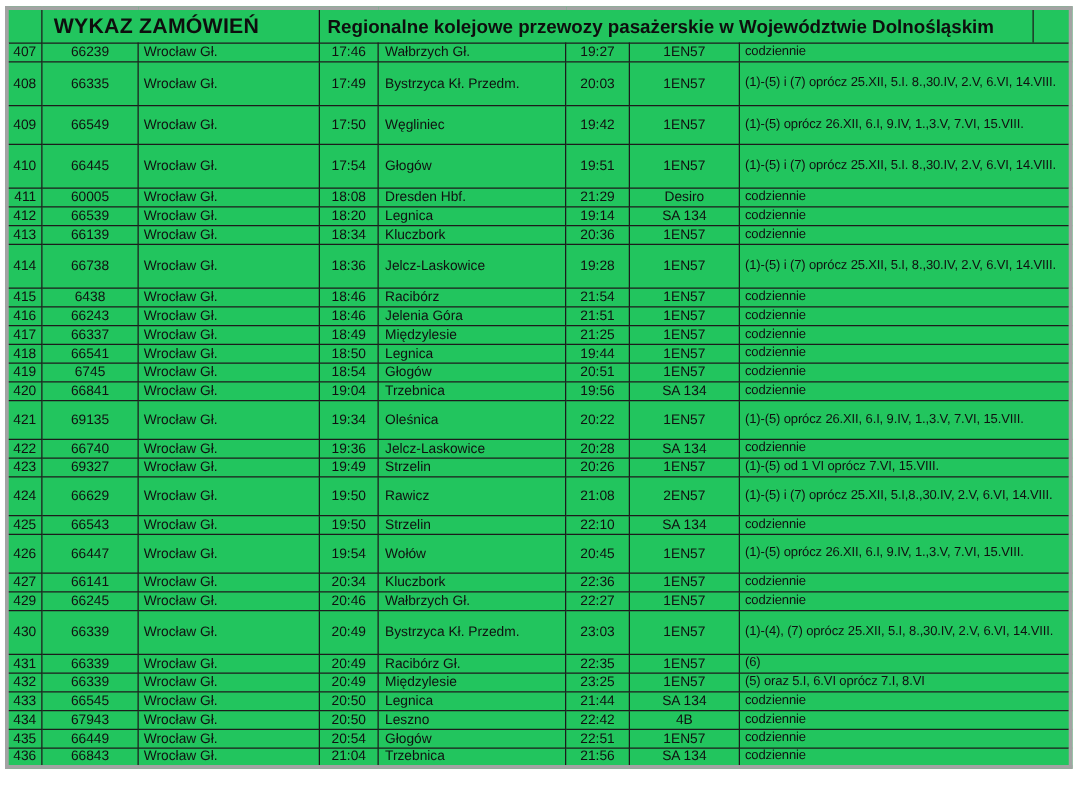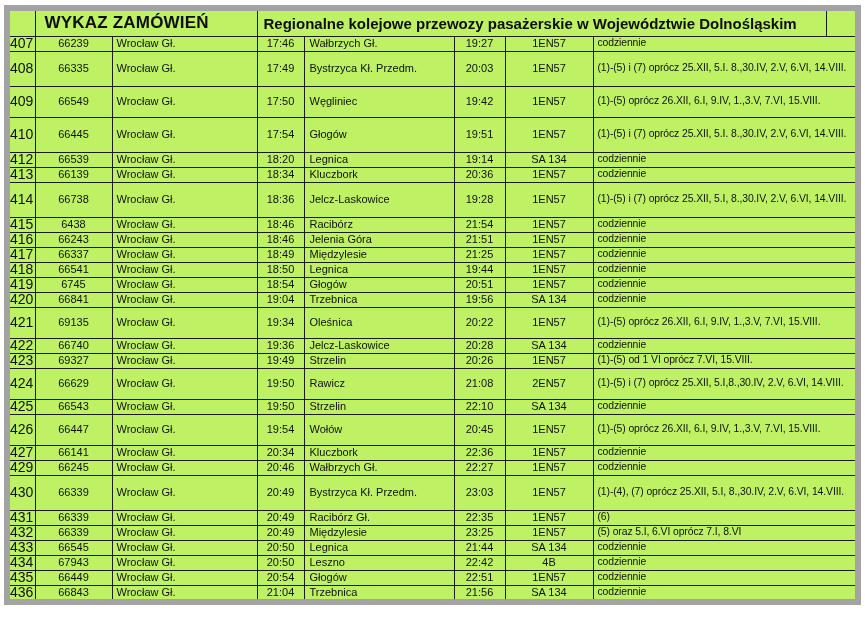--- a/index.html
+++ b/index.html
@@ -8,22 +8,22 @@
     background: #ffffff;
     font-family: "Liberation Sans", sans-serif;
     color: #111111;
   }
   .page { padding: 5px 0 0 4px; }
 
   table.tt {
     table-layout: fixed;
     border-collapse: collapse;
     width: 851px;
-    border: 6px solid #a3a3a3;
-    background: #bef264;
+    border: 3px solid #a3a3a3;
+    background: #22c55e;
   }
   col.c-no    { width: 28px; }
   col.c-train { width: 77px; }
   col.c-orig  { width: 145px; }
   col.c-dep   { width: 47px; }
   col.c-dest  { width: 150px; }
   col.c-arr   { width: 51px; }
   col.c-type  { width: 88px; }
   col.c-note  { width: 265px; }
 
@@ -49,21 +49,21 @@
   th.h-main::after {
     content: ""; position: absolute; right: 28px; top: -2px; bottom: -2px;
     border-right: 1.6px solid #1c1c1c;
   }
 
   tbody tr.r1 { height: 15px; }
   tbody tr.r2 { height: 31px; }
   tbody tr.r3 { height: 35px; }
 
   td { font-size: 11px; line-height: 13px; color: #101010; }
-  td:nth-child(1) { text-align: right;  padding-right: 4px; font-size: 14px; }
+  td:nth-child(1) { text-align: right;  padding-right: 4px; font-size: 11px; }
   td:nth-child(2) { text-align: center; }
   td:nth-child(3) { text-align: left;   padding-left: 4px; white-space: nowrap; }
   td:nth-child(4) { text-align: center; }
   td:nth-child(5) { text-align: left;   padding-left: 5px; white-space: nowrap; }
   td:nth-child(6) { text-align: center; }
   td:nth-child(7) { text-align: center; }
   td:nth-child(8) {
     text-align: left; padding-left: 4px; padding-right: 2px;
     font-size: 10.4px; line-height: 12.5px; letter-spacing: -0.1px;
   }
@@ -125,20 +125,30 @@
           <td>410</td>
           <td>66445</td>
           <td>Wrocław Gł.</td>
           <td>17:54</td>
           <td>Głogów</td>
           <td>19:51</td>
           <td>1EN57</td>
           <td>(1)-(5) i (7) oprócz 25.XII, 5.I. 8.,30.IV, 2.V, 6.VI, 14.VIII.</td>
         </tr>
         <tr class="r1">
+          <td>411</td>
+          <td>60005</td>
+          <td>Wrocław Gł.</td>
+          <td>18:08</td>
+          <td>Dresden Hbf.</td>
+          <td>21:29</td>
+          <td>Desiro</td>
+          <td>codziennie</td>
+        </tr>
+        <tr class="r1">
           <td>412</td>
           <td>66539</td>
           <td>Wrocław Gł.</td>
           <td>18:20</td>
           <td>Legnica</td>
           <td>19:14</td>
           <td>SA 134</td>
           <td>codziennie</td>
         </tr>
         <tr class="r1">

